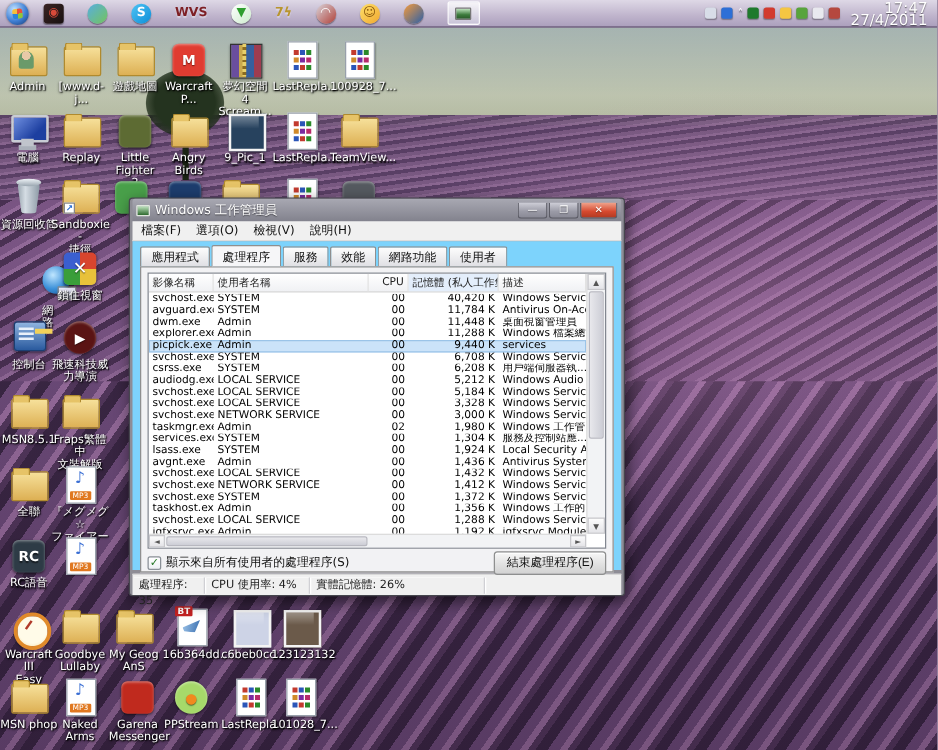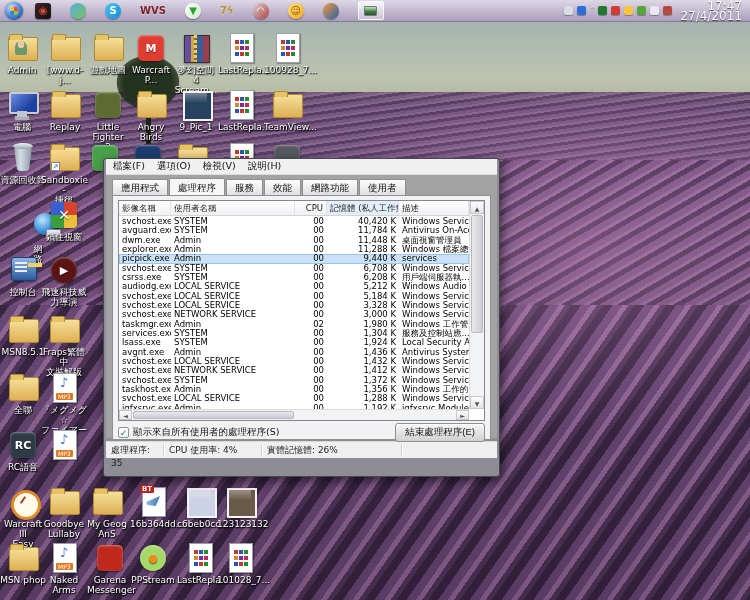--- a/index.html
+++ b/index.html
@@ -122,21 +122,21 @@
   .tm-titleicon { width:11px; height:9px; border:1px solid #dfe6dd; border-radius:1px; margin-right:4px;
     background:linear-gradient(#bfe4bf,#2f6a2f); }
   .tm-wbtns { margin-left:auto; display:flex; gap:1px; }
   .wbtn { width:24px; height:13px; font-size:8px; line-height:12px; text-align:center; color:#fff;
     border:1px solid #5c5c66; border-top:none; border-radius:0 0 3px 3px;
     background:linear-gradient(#cfcfd8,#9a9aa6 60%,#8a8a96); text-shadow:0 1px 1px #0007; }
   .wbtn.close { width:30px; background:linear-gradient(#f0a58e,#d6492f 60%,#b23a22); }
   .tm-menubar { height:16px; background:#f0f0f0; border-bottom:1px solid #dcdcdc; display:flex; align-items:center;
     gap:2px; font-size:9.5px; color:#111; padding:0 2px; }
   .menu-item { padding:1px 5px; }
-  .tm-body { background:#a3a3a3; padding:3px 6px 0; height:263px; }
+  .tm-body { background:#7dd3fc; padding:3px 6px 0; height:263px; }
   .tabs { display:flex; position:relative; z-index:2; }
   .tab { font-size:9.5px; color:#111; padding:2px 8px 1px; border:1px solid #8f8f8f; border-bottom:none;
     border-radius:2px 2px 0 0; background:linear-gradient(#fdfdfd,#e0e0e4); margin-right:1px; position:relative; top:1px; height:16px; }
   .tab.active { background:#f6f6f8; top:0; height:17px; padding-top:3px; z-index:3; }
   .tab-page { border:1px solid #8f8f8f; background:#f2f2f4; height:245px; padding:4px 5px 2px; position:relative; z-index:1; }
   .lv { position:relative; height:221px; border:1px solid #828790; background:#fff; overflow:hidden; }
   .lv-head { display:flex; height:15px; background:linear-gradient(#ffffff,#f0f1f4); border-bottom:1px solid #d5d5d5;
     font-size:8.5px; color:#222; padding-right:15px; }
   .lv-head > div { padding:2px 3px 0; border-right:1px solid #e2e2e2; overflow:hidden; white-space:nowrap; }
   .lv-head .sorted { background:#e4eefb; }
@@ -163,21 +163,21 @@
     border-radius:2px; background:linear-gradient(#e8e8ec,#cdced6); }
   .below { display:flex; align-items:center; justify-content:space-between; margin-top:3px; height:17px; }
   .chk-wrap { display:flex; align-items:center; gap:4px; font-size:9.5px; color:#111; }
   .chk { width:11px; height:11px; border:1px solid #8a9097; background:linear-gradient(#fff,#eef1f4); border-radius:2px;
     font-size:9px; line-height:10px; text-align:center; color:#2a7a2a; font-weight:bold; }
   .btn { font-size:9.5px; color:#111; padding:2px 9px; border:1px solid #8e8f8f; border-radius:3px;
     background:linear-gradient(#f7f7f7,#dfdfdf 60%,#d2d2d2); box-shadow:0 1px 0 #fff inset; }
   .tm-status { display:flex; align-items:center; height:17px; margin-top:3px; background:#f0f0f0;
     border-top:1px solid #d8d8d8; font-size:9px; color:#222; }
   .st-cell { height:13px; line-height:13px; padding-left:5px; border-right:1px solid #d0d0d4; box-shadow:1px 0 0 #fff; }
-  .st-cell:nth-child(1){ width:58px; } .st-cell:nth-child(2){ width:98px; } .st-cell:nth-child(3){ width:140px; }
+  .st-cell:nth-child(1){ width:58px; } .st-cell:nth-child(2){ width:84px; } .st-cell:nth-child(3){ width:140px; }
   .st-fill { flex:1; }
 </style>
 </head>
 <body>
 
 <div id="screen">
   <div class="wp">
     <div class="wp-sky"></div>
     <div class="wp-far"></div>
     <div class="wp-mid"></div>
@@ -387,20 +387,29 @@
         <div class="ic ic-doc-grid"></div>
         <div class="lbl">LastRepla...</div>
       </div>
       <div class="di" style="left: 217px; top: 543px;">
         <div class="ic ic-doc-grid"></div>
         <div class="lbl">101028_7...</div>
       </div>
     </div>
 
   <div class="tm-window">
+    <div class="tm-titlebar">
+      <span class="tm-titleicon"></span>
+      <span>Windows 工作管理員</span>
+      <span class="tm-wbtns" id="wbtns">
+          <span class="wbtn">—</span>
+          <span class="wbtn">❐</span>
+          <span class="wbtn close">✕</span>
+        </span>
+    </div>
     <div class="tm-menubar" id="menubar">
         <span class="menu-item">檔案(F)</span>
         <span class="menu-item">選項(O)</span>
         <span class="menu-item">檢視(V)</span>
         <span class="menu-item">說明(H)</span>
       </div>
     <div class="tm-body">
       <div class="tabs" id="tabs">
           <div class="tab">應用程式</div>
           <div class="tab active">處理程序</div>

